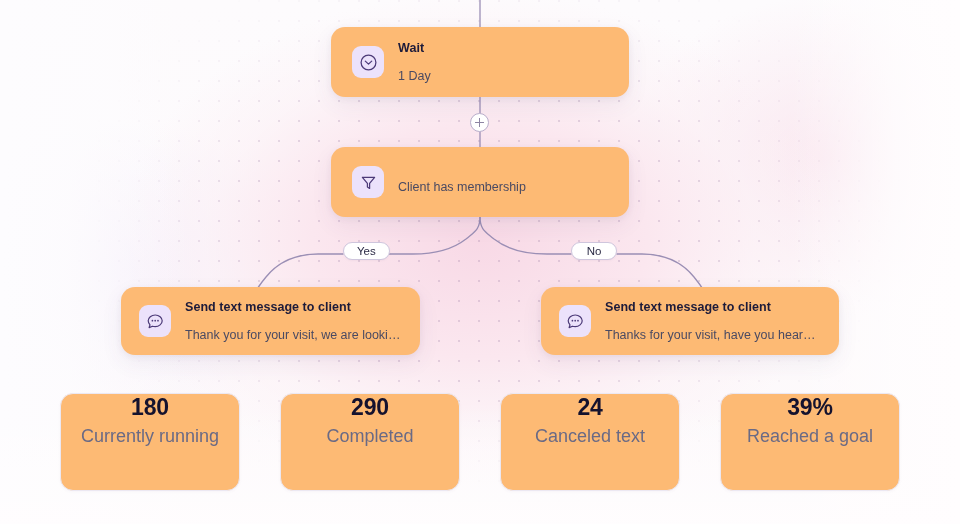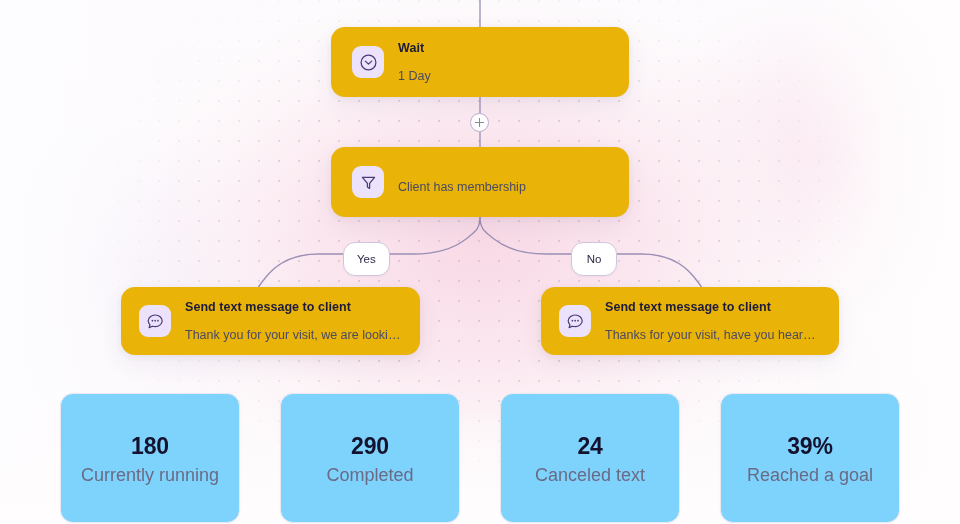--- a/index.html
+++ b/index.html
@@ -63,21 +63,21 @@
     position: absolute;
     left: 0; top: 0;
     width: 960px;
     height: 524px;
     pointer-events: none;
   }
 
   
   .node {
     position: absolute;
-    background: #eab308;
+    background: #fdba74;
     border-radius: 14px;
     box-shadow: 0 2px 6px rgba(92,70,120,0.07), 0 8px 22px rgba(92,70,120,0.07);
     display: flex;
     align-items: center;
     box-sizing: border-box;
   }
   .node-icon {
     width: 32px;
     height: 32px;
     border-radius: 9px;
@@ -114,21 +114,21 @@
   #node-wait      { left: 331px; top: 27px;  width: 298px; height: 70px;  padding: 0 21px; }
   #node-check     { left: 331px; top: 147px; width: 298px; height: 70px;  padding: 0 21px; }
   #node-msg-yes   { left: 121px; top: 287px; width: 299px; height: 68px;  padding: 0 18px; }
   #node-msg-no    { left: 541px; top: 287px; width: 298px; height: 68px;  padding: 0 18px; }
 
   
   .branch-pill {
     position: absolute;
     height: 16px;
     min-width: 46px;
-    padding: 16px 13px;
+    padding: 8px 13px;
     border-radius: 12px;
     background: #ffffff;
     border: 1px solid #cfc6dd;
     display: flex;
     align-items: center;
     justify-content: center;
     font-size: 11.5px;
     color: #2b2a45;
     box-sizing: border-box;
     box-shadow: 0 1px 2px rgba(90,70,120,0.05);
@@ -164,29 +164,29 @@
     position: absolute;
     left: 60px;
     top: 393px;
     width: 840px;
     height: 102px;
     display: flex;
     justify-content: space-between;
   }
   .stat-card {
     width: 180px;
-    height: 130px;
-    background: #7dd3fc;
+    height: 98px;
+    background: #fdba74;
     border: 1px solid #ece8f2;
     border-radius: 13px;
     box-sizing: border-box;
     display: flex;
     flex-direction: column;
     align-items: center;
-    justify-content: center;
+    justify-content: flex-start;
     box-shadow: 0 1px 3px rgba(92,70,120,0.04);
   }
   .stat-value {
     font-size: 23px;
     font-weight: bold;
     color: #14122e;
     line-height: 27px;
     letter-spacing: -0.2px;
   }
   .stat-label {

